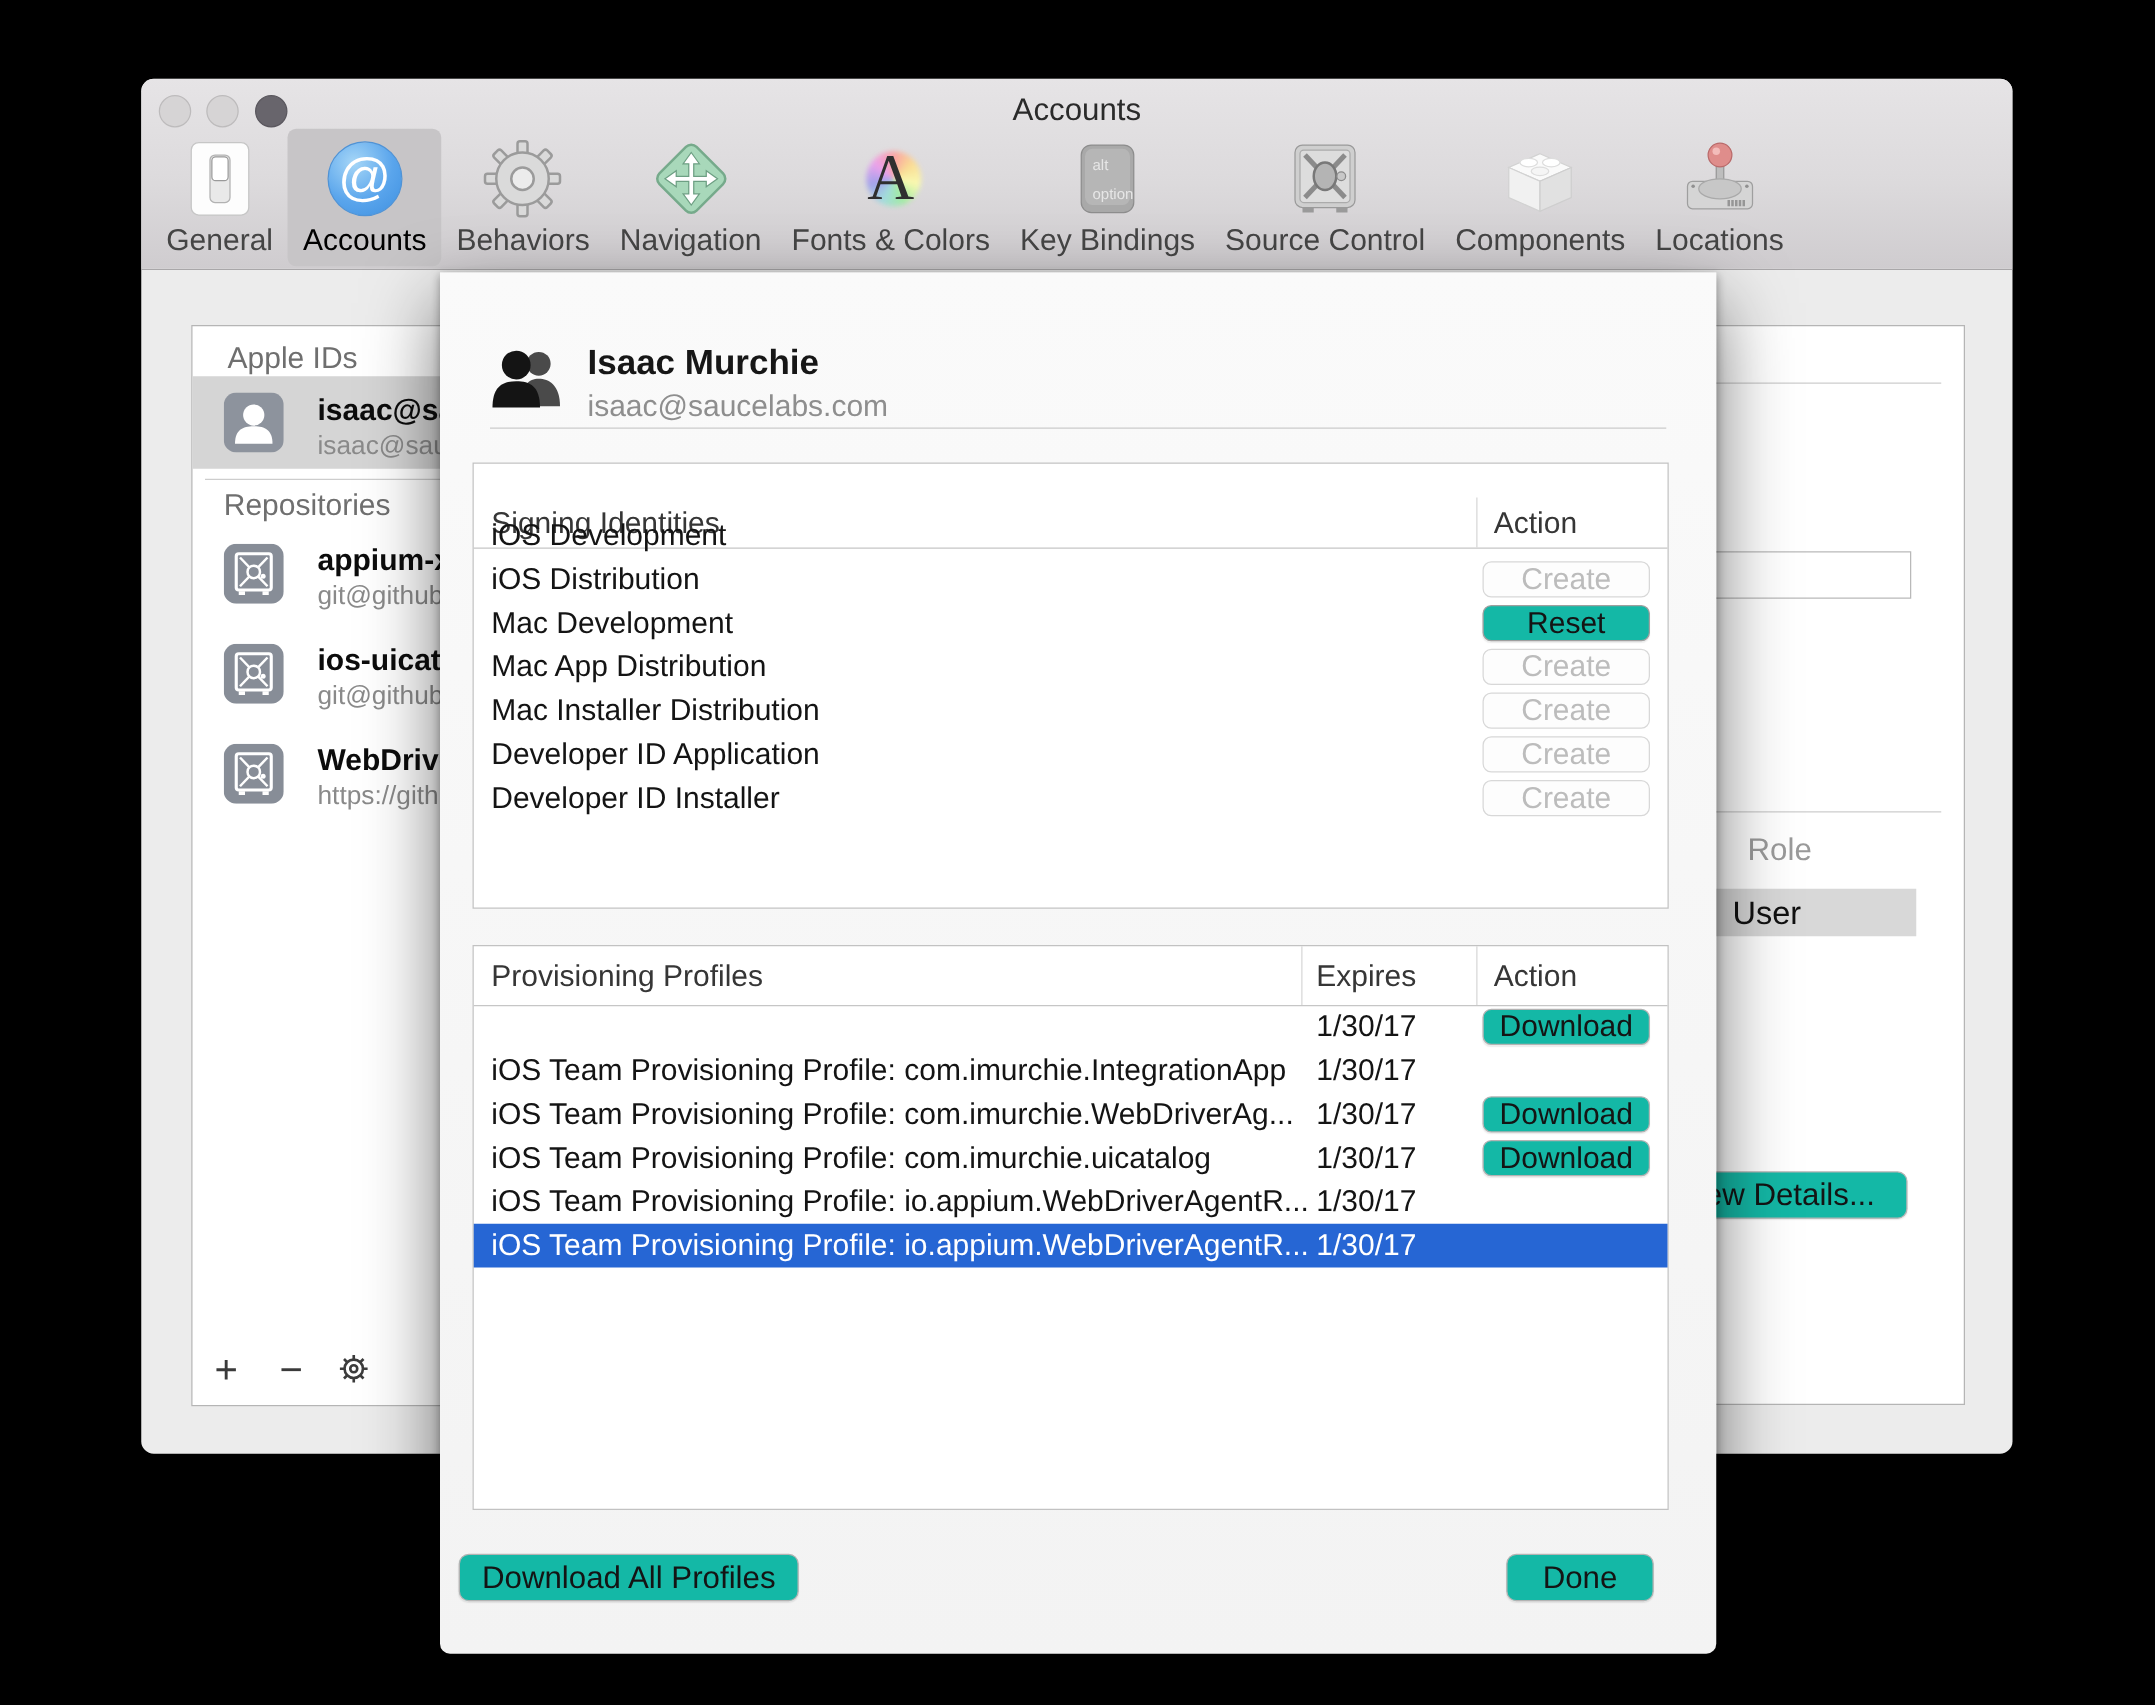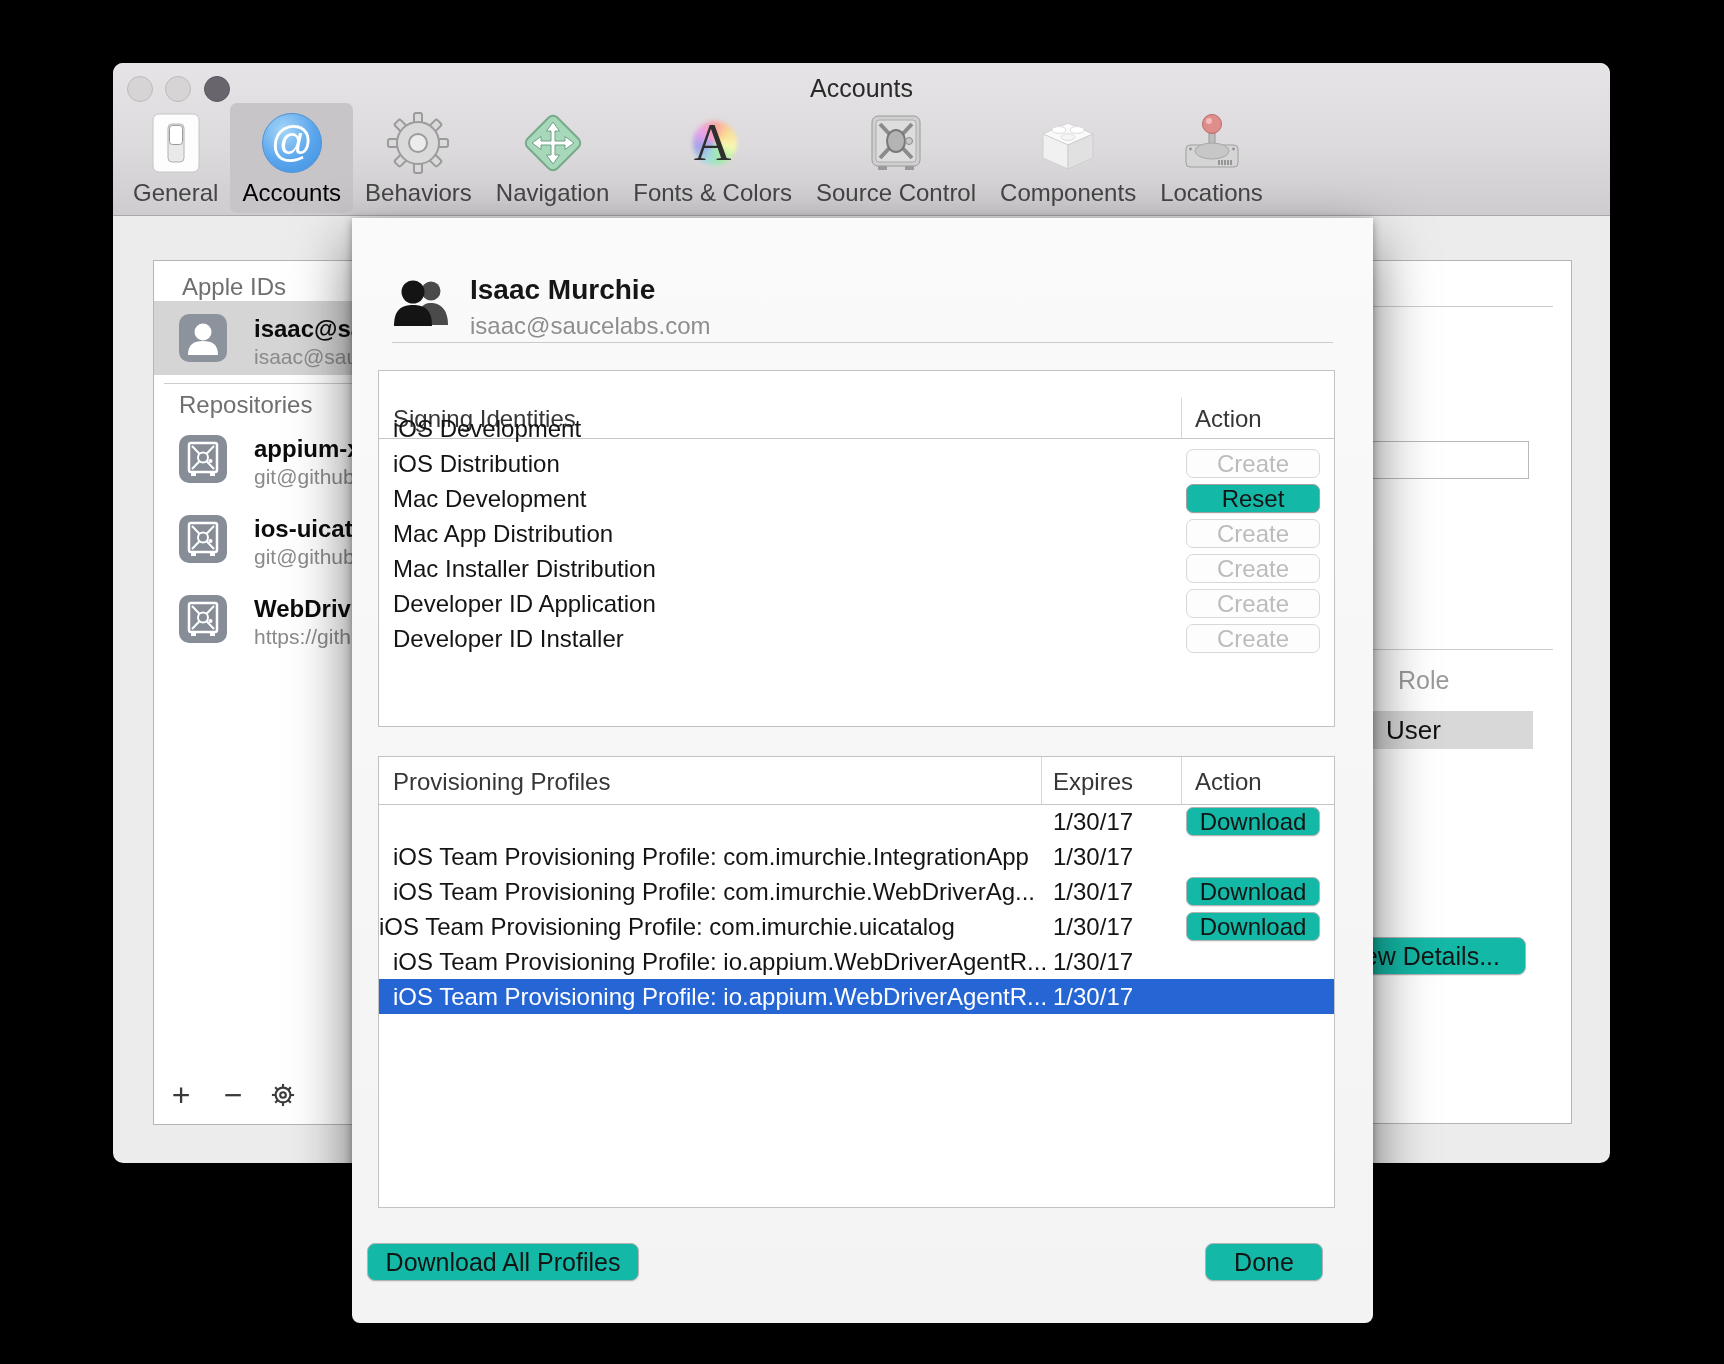--- a/index.html
+++ b/index.html
@@ -122,20 +122,31 @@
 
       <div class="tb-item">
         <div class="tb-icon">
             <span class="fc-circle"></span>
             <span class="fc-a">A</span>
           </div>
         <div class="tb-label">Fonts &amp; Colors</div>
       </div>
 
 
+      <div class="tb-item">
+        <div class="tb-icon">
+          <svg width="64" height="64" viewBox="0 0 64 64">
+              <rect x="11" y="5" width="42" height="54" rx="8" fill="#a9a9a9" stroke="#8d8d8d"></rect>
+              <rect x="14" y="8" width="36" height="45" rx="6" fill="#b6b6b6"></rect>
+              <text x="20" y="25" font-size="12" fill="#e6e6e6">alt</text>
+              <text x="20" y="48" font-size="12" fill="#e6e6e6">option</text>
+            </svg>
+        </div>
+        <div class="tb-label">Key Bindings</div>
+      </div>
 
       <div class="tb-item">
         <div class="tb-icon">
           <svg width="64" height="64" viewBox="0 0 64 64">
               <rect x="8" y="5" width="48" height="50" rx="6" fill="#cfcfcf" stroke="#9a9a9a"></rect>
               <rect x="12" y="9" width="40" height="42" rx="3" fill="#ddd" stroke="#ababab"></rect>
               <g stroke="#8b8b8b" stroke-width="4">
                 <line x1="16" y1="13" x2="48" y2="47"></line>
                 <line x1="48" y1="13" x2="16" y2="47"></line>
               </g>
@@ -349,21 +360,21 @@
     <div class="trow" style="top:82px;">
       <span class="cell" style="left:14px;">iOS Team Provisioning Profile: com.imurchie.IntegrationApp</span>
       <span class="cell" style="left:674px;">1/30/17</span>
     </div>
     <div class="trow" style="top:117px;">
       <span class="cell" style="left:14px;">iOS Team Provisioning Profile: com.imurchie.WebDriverAg...</span>
       <span class="cell" style="left:674px;">1/30/17</span>
       <button class="btn row-btn">Download</button>
     </div>
     <div class="trow" style="top:152px;">
-      <span class="cell" style="left:0;">iOS Team Provisioning Profile: com.imurchie.uicatalog</span>
+      <span class="cell" style="left:14px;">iOS Team Provisioning Profile: com.imurchie.uicatalog</span>
       <span class="cell" style="left:674px;">1/30/17</span>
       <button class="btn row-btn">Download</button>
     </div>
     <div class="trow" style="top:187px;">
       <span class="cell" style="left:14px;">iOS Team Provisioning Profile: io.appium.WebDriverAgentR...</span>
       <span class="cell" style="left:674px;">1/30/17</span>
     </div>
     <div class="trow selected" style="top:222px;">
       <span class="cell" style="left:14px;">iOS Team Provisioning Profile: io.appium.WebDriverAgentR...</span>
       <span class="cell" style="left:674px;">1/30/17</span>

